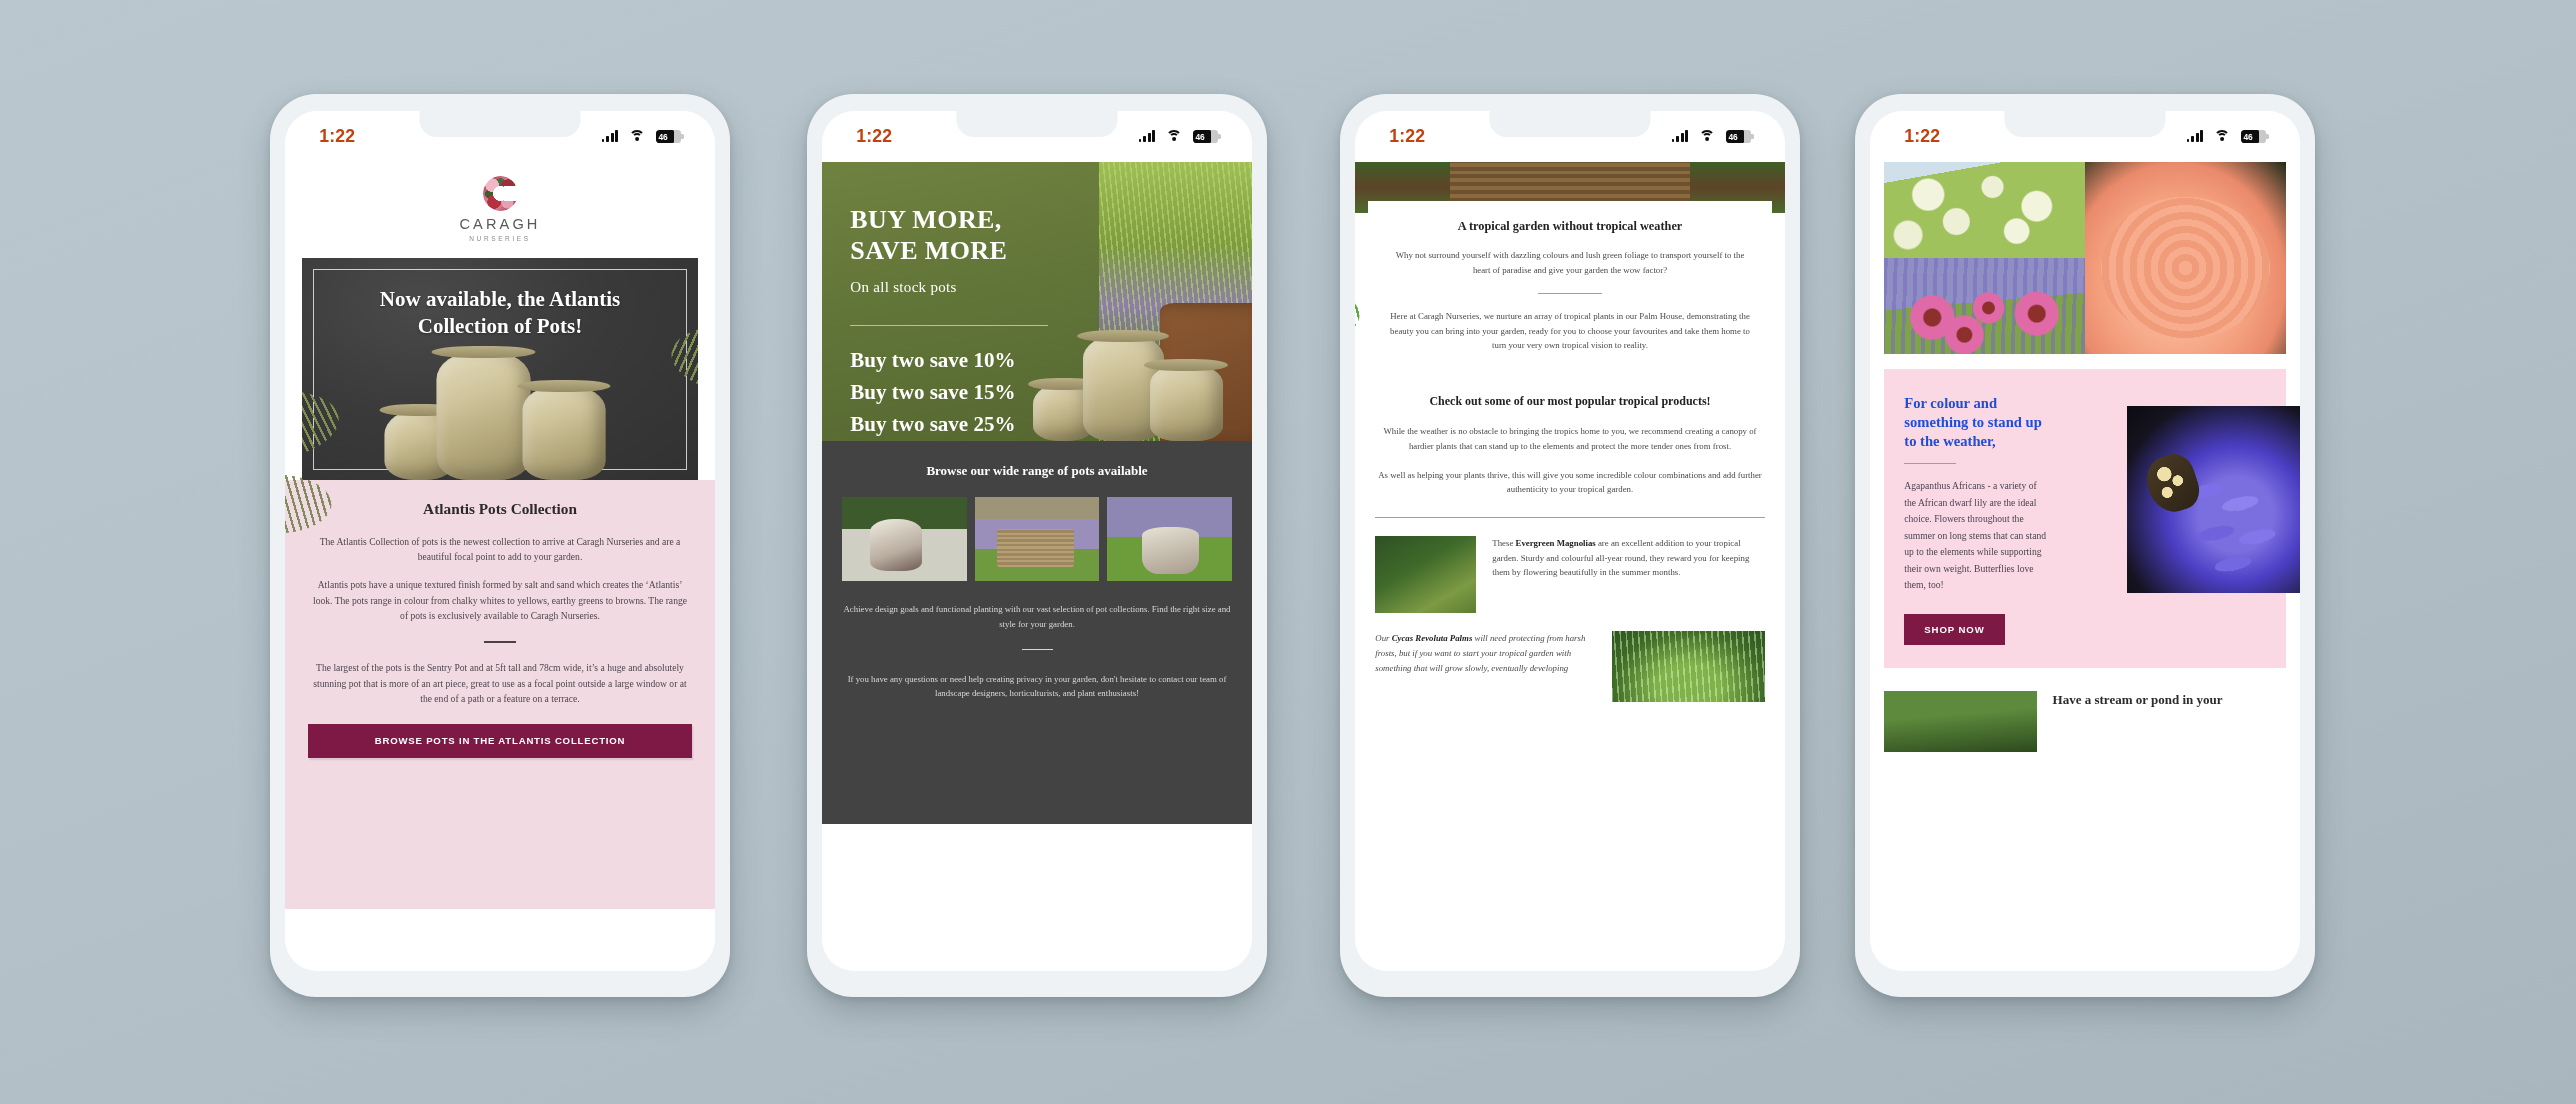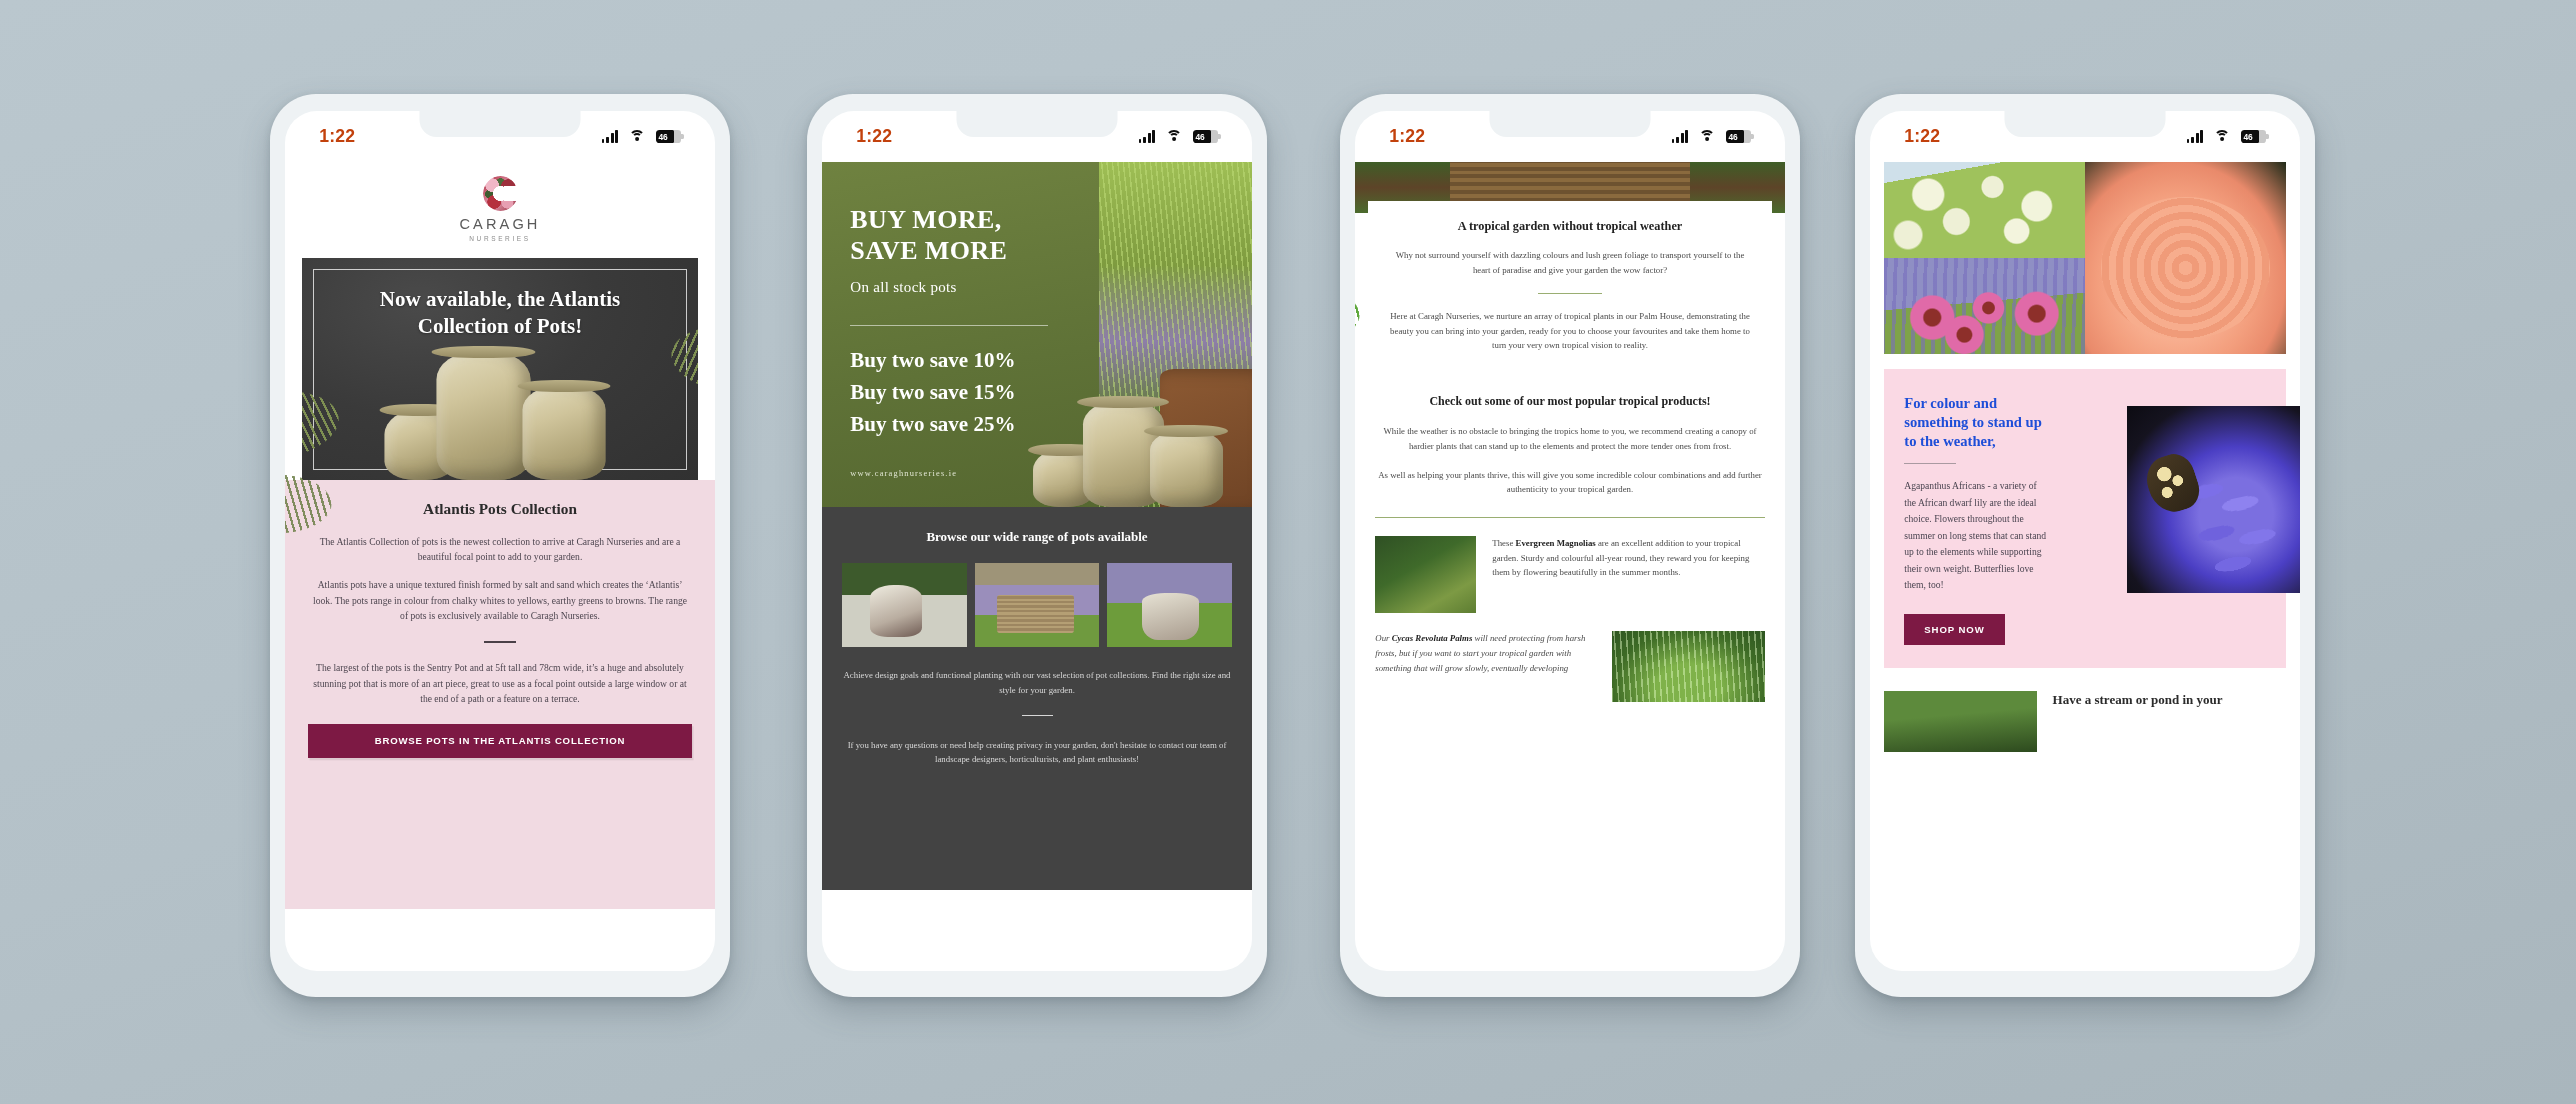--- a/index.html
+++ b/index.html
@@ -46,21 +46,21 @@
   }
 
   
   .statusbar {
     position: relative; z-index: 35;
     height: 51px;
     display: flex; align-items: center; justify-content: space-between;
     padding: 0 31px 0 34px;
   }
   .sb-time { font-size: 17.6px; font-weight: bold; color: #c2410c; letter-spacing: 0.2px; }
-  .sb-right { display: flex; align-items: center; gap: 11px; }
+  .sb-right { display: flex; align-items: flex-start; gap: 11px; }
   .bars { display: flex; align-items: flex-end; gap: 1.9px; height: 12.3px; }
   .bars i { display: block; width: 2.7px; background: #0d0d0d; border-radius: 0.8px; }
   .bars i:nth-child(1){ height: 3.8px; }
   .bars i:nth-child(2){ height: 6.1px; }
   .bars i:nth-child(3){ height: 9.2px; }
   .bars i:nth-child(4){ height: 12.3px; }
   .wifi { position: relative; width: 16px; height: 12.3px; }
   .wifi span { position: absolute; left: 50%; transform: translateX(-50%);
     border: 2px solid #0d0d0d; border-bottom-color: transparent;
     border-left-color: transparent; border-right-color: transparent; border-radius: 50%; }
@@ -153,21 +153,21 @@
     color: #4e4650; text-align: center; margin-bottom: 12.3px; position: relative; z-index: 2; }
   .rule-dark { width: 32px; height: 2.3px; background: #4a4047; margin: 17px auto; }
   .btn-maroon {
     display: block; width: 100%; background: #7d1944; color: #fff;
     text-align: center; padding: 11.5px 6.1px; font-size: 9.6px; font-weight: bold;
     letter-spacing: 0.8px; border: 0; margin-top: 17px; position: relative; z-index: 2;
     box-shadow: 1.5px 2.3px 0 rgba(0,0,0,.08);
   }
 
   
-  .p2-hero { position: relative; height: 345px; overflow: hidden;
+  .p2-hero { position: relative; height: 279px; overflow: hidden;
     background: linear-gradient(170deg,#6f8240 0%,#5f7237 55%,#54662f 100%); }
   .p2-hero-photo {
     position: absolute; right: 0; top: 0; width: 153px; height: 100%;
     background:
       linear-gradient(180deg, #9fbf55 0%, #7e9b3f 30%, #8d7ea8 52%, #5f7a33 74%, #516c2c 100%);
   }
   .p2-hero-photo::before {
     content:""; position:absolute; inset:0;
     background: repeating-linear-gradient(84deg, rgba(190,220,120,.55) 0 1.5px, transparent 1.5px 5.4px);
   }

